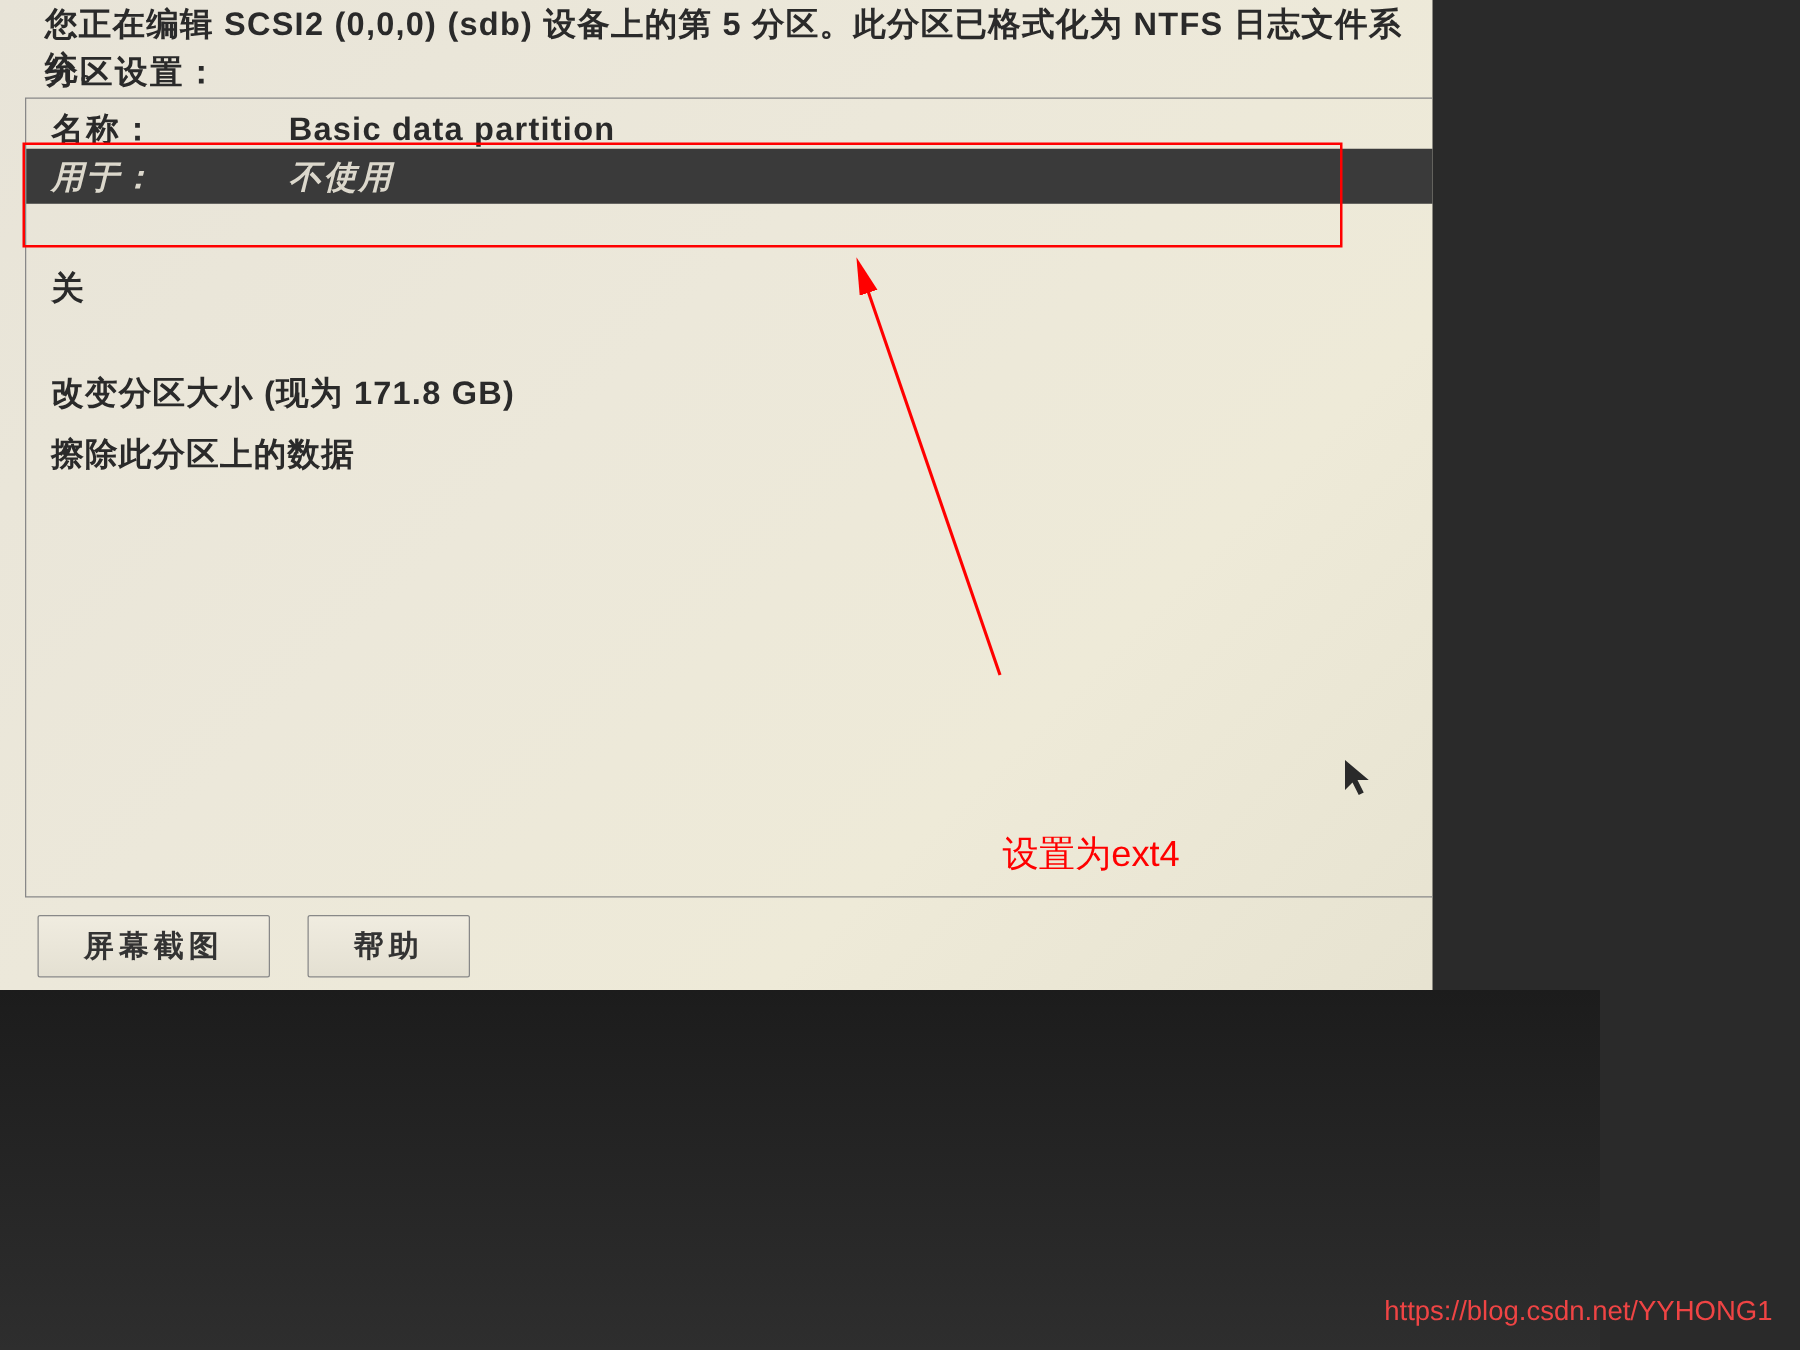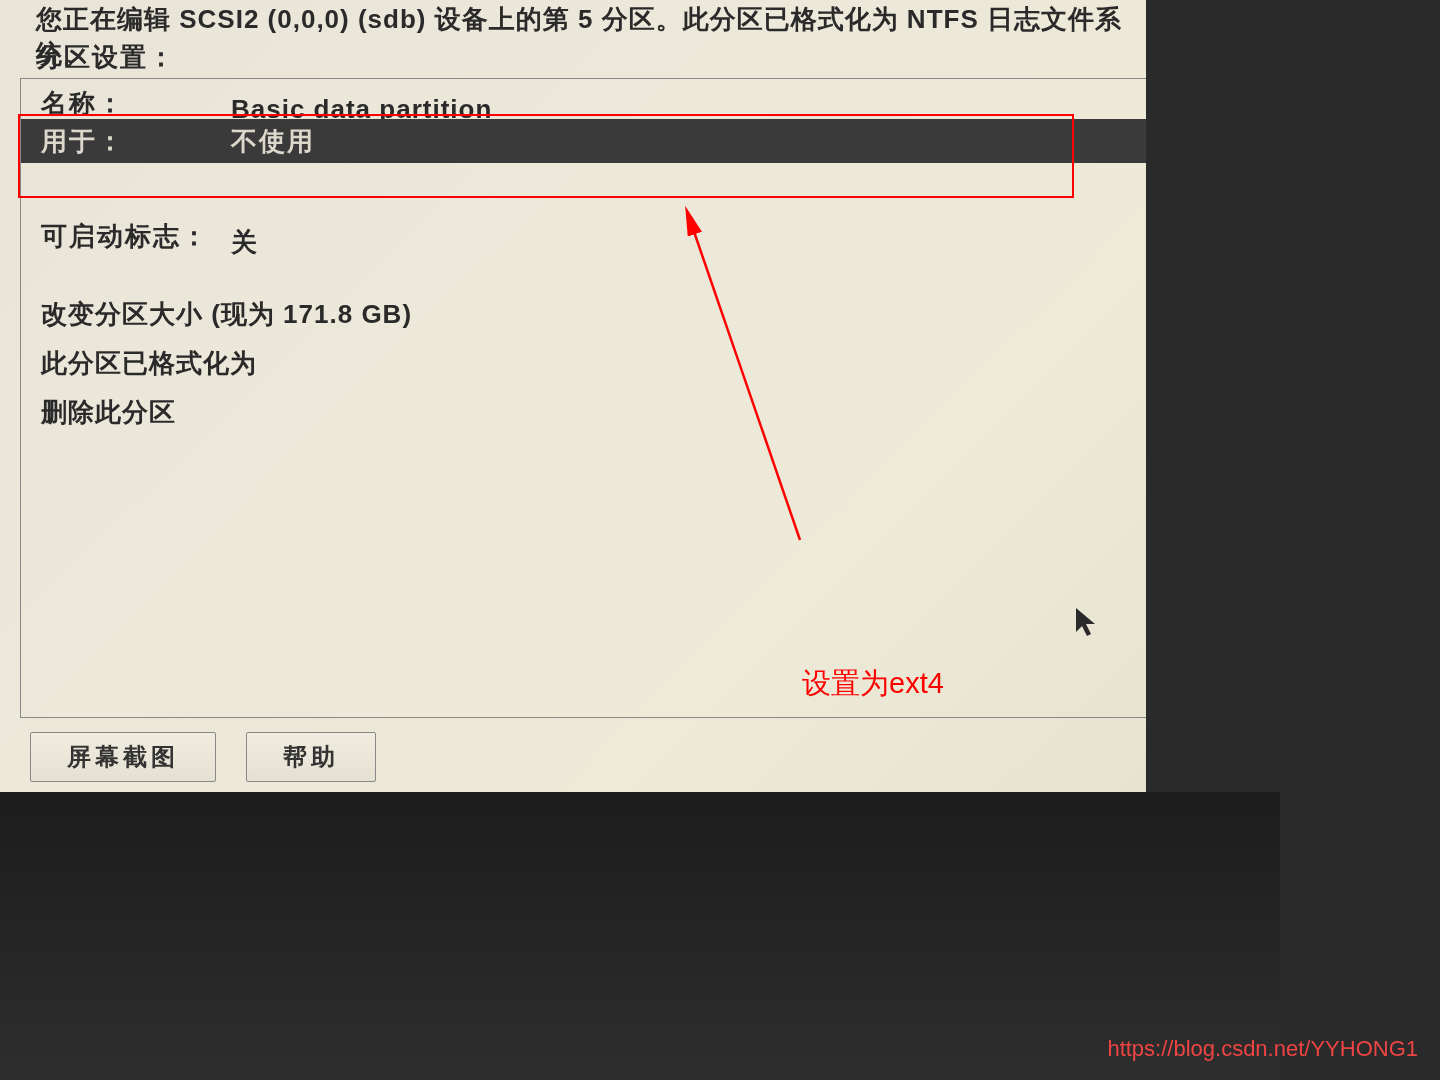--- a/index.html
+++ b/index.html
@@ -46,32 +46,33 @@
     }
     .row {
       display: flex;
       align-items: center;
       font-size: 26px;
       font-weight: bold;
       color: #2a2a2a;
       padding-left: 20px;
     }
     .row .label { width: 190px; letter-spacing: 2px; }
-    .row .value { letter-spacing: 1px; margin-top: 12px; }
+    .row .value { letter-spacing: 1px; }
     .row-name {
       position: absolute;
       top: 6px; left: 0; width: 100%;
       height: 36px;
     }
     .row-useas-wrap {
       position: absolute;
       top: 40px; left: 0;
       width: 100%;
       height: 44px;
       background: #3a3a3a;
+      font-style: italic;
     }
     .row-useas {
       display: flex;
       align-items: center;
       height: 100%;
       padding-left: 20px;
       font-size: 26px;
       font-weight: bold;
       color: #dcd8cc;
     }
@@ -165,28 +166,26 @@
     </div>
 
     <div class="row-useas-wrap">
       <div class="row-useas">
         <span class="label">用于：</span>
         <span class="value">不使用</span>
       </div>
     </div>
 
     <div class="row row-bootflag">
-      <span class="label">可启动标志：</span>
       <span class="value">关</span>
     </div>
 
     <div class="action-list">
       <div>改变分区大小 (现为 171.8 GB)</div>
-      <div>此分区已格式化为</div>
-      <div>删除此分区</div>
+      <div>擦除此分区上的数据</div>
     </div>
   </div>
 
   <div class="bottom-buttons">
     <div class="btn">屏幕截图</div>
     <div class="btn">帮助</div>
   </div>
 </div>
 
 <div class="red-box"></div>

